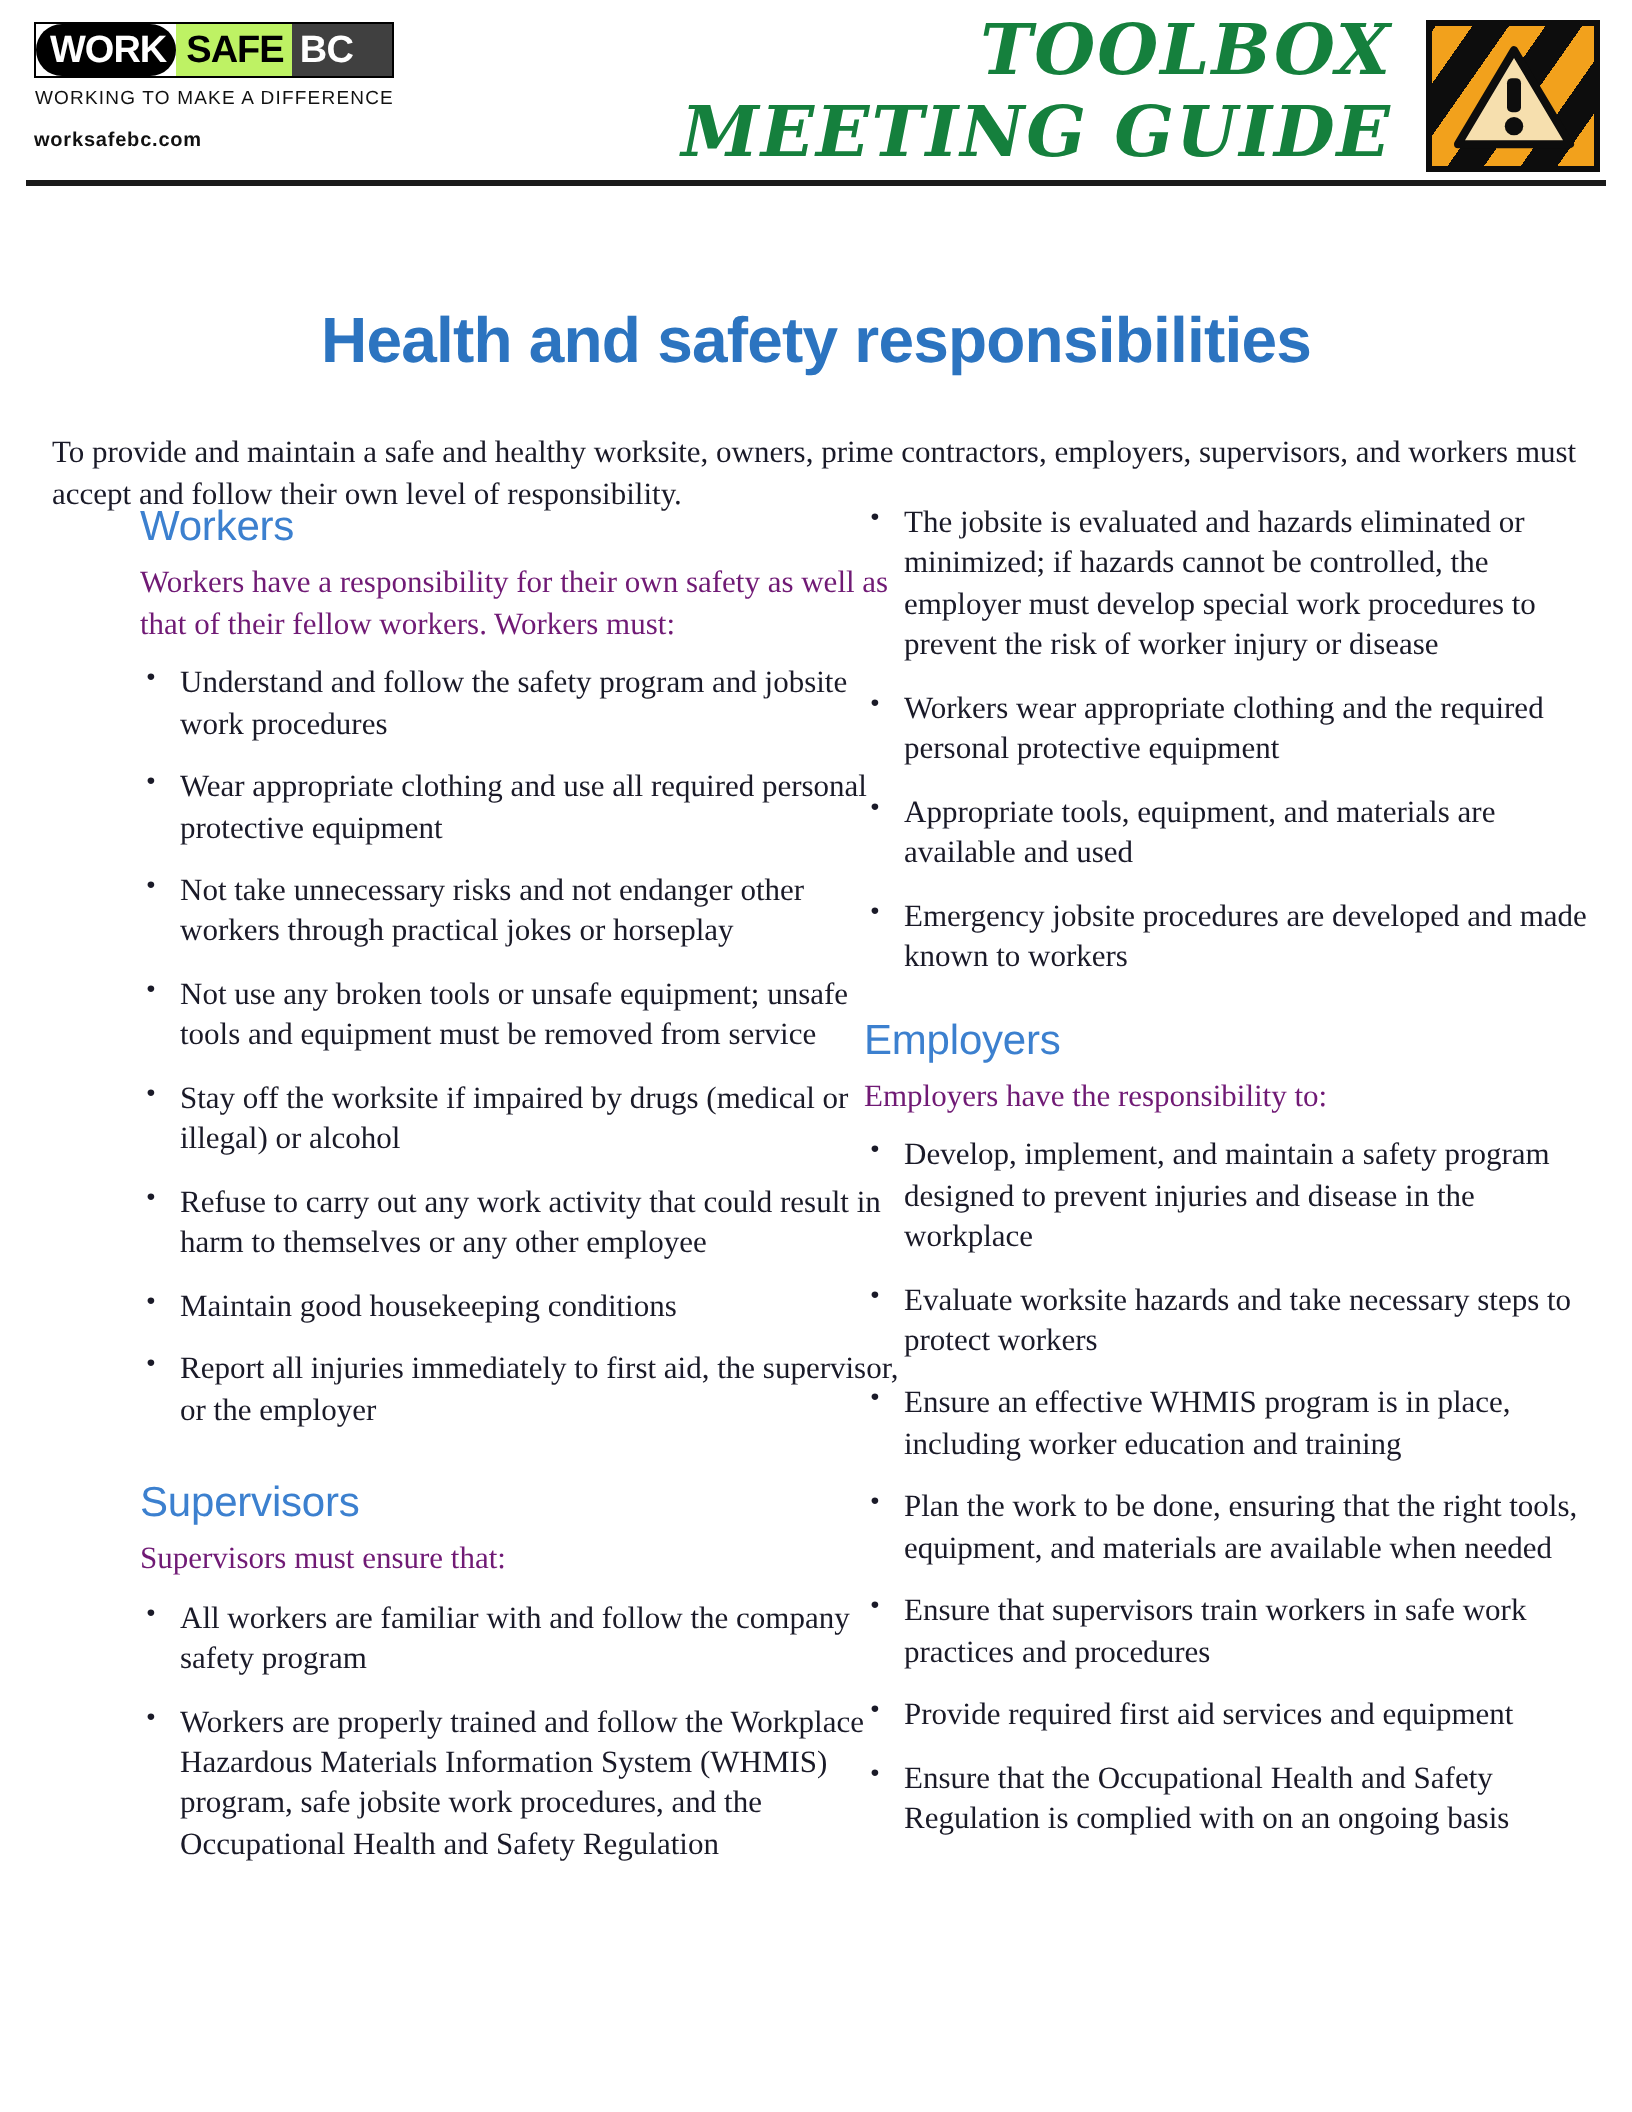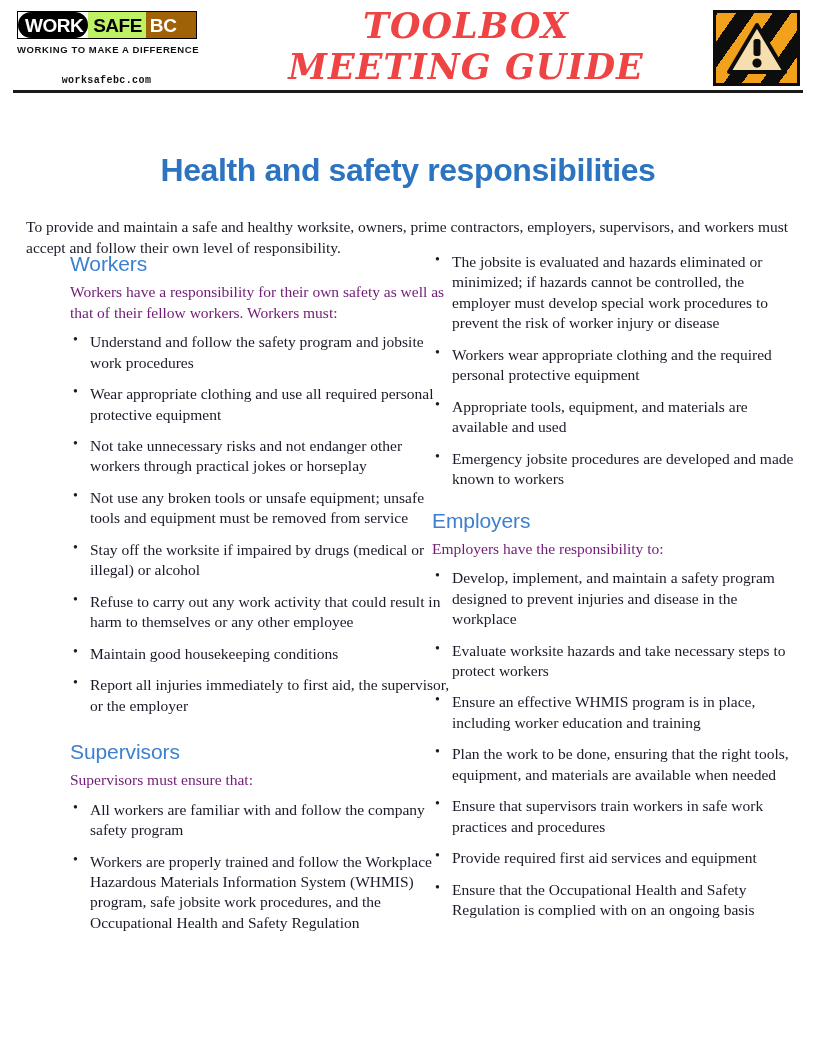--- a/index.html
+++ b/index.html
@@ -55,64 +55,65 @@
     font-family: "Liberation Sans", sans-serif;
     font-weight: bold;
     font-size: 19px;
     letter-spacing: -0.5px;
     display: flex;
     align-items: center;
     padding: 0 4px 0 5px;
     line-height: 1;
   }
   .logo-bc {
-    background: #a16207;
+    background: #404040;
     color: #ffffff;
     font-family: "Liberation Sans", sans-serif;
     font-weight: bold;
     font-size: 19px;
     letter-spacing: -0.3px;
     display: flex;
     align-items: center;
     padding: 0 8px 0 4px;
     flex: 1;
     line-height: 1;
   }
   #logo-tagline {
     margin-top: 5px;
     font-family: "Liberation Sans", sans-serif;
-    font-weight: bold;
+    font-weight: normal;
     font-size: 9.5px;
     letter-spacing: 0.6px;
     color: #111111;
     white-space: nowrap;
+    text-align: right;
   }
   #logo-url {
-    margin-top: 20px;
-    text-align: center;
-    font-family: Liberation Mono, monospace;
+    margin-top: 10px;
+    text-align: left;
+    font-family: Liberation Sans, sans-serif;
     font-weight: bold;
     font-size: 10px;
     letter-spacing: 0.4px;
     color: #111111;
     padding-right: 1px;
   }
 
   #header-title {
     position: absolute;
     left: 236px; top: 5px;
     width: 460px;
-    text-align: center;
+    text-align: right;
     font-family: "DejaVu Serif", serif;
     font-style: italic;
     font-weight: bold;
     font-size: 35px;
     line-height: 1.18;
     letter-spacing: 1px;
-    color: #ef4444;
+    color: #15803d;
   }
 
   #warning-icon {
     position: absolute;
     left: 713px; top: 10px;
     width: 87px; height: 76px;
     border: 3px solid #0d0d0d;
     box-sizing: border-box;
     overflow: hidden;
     background: #000;

